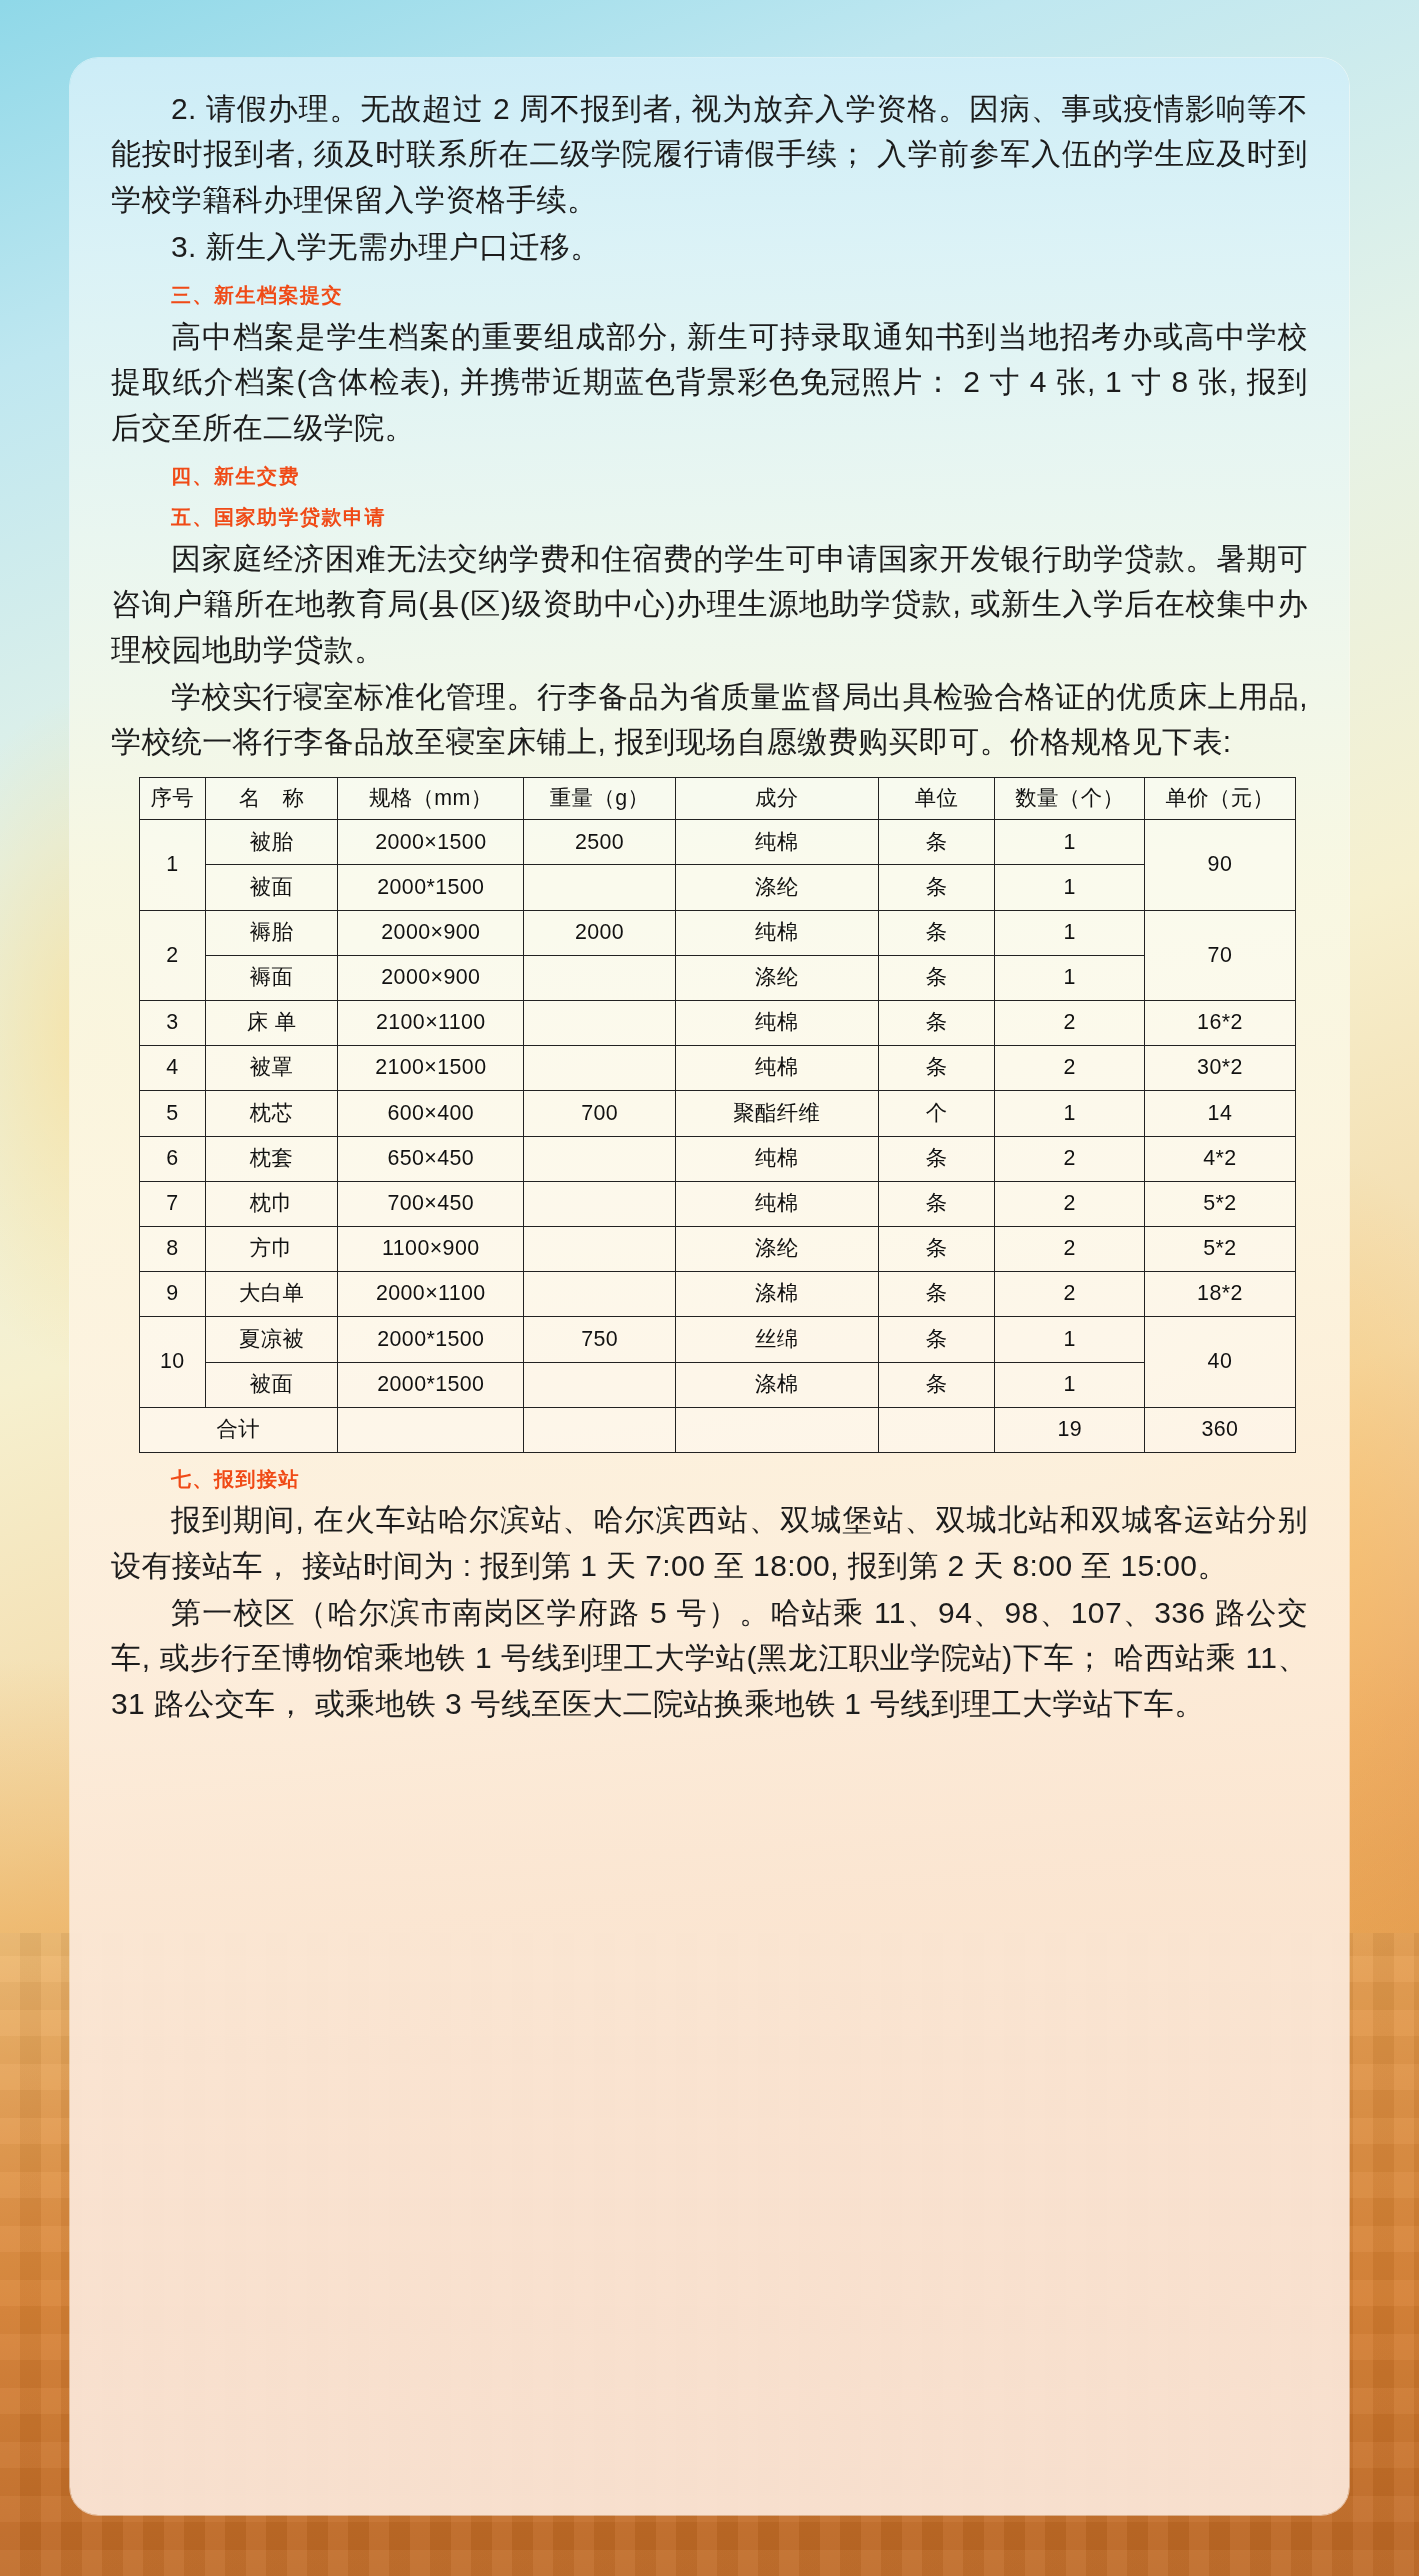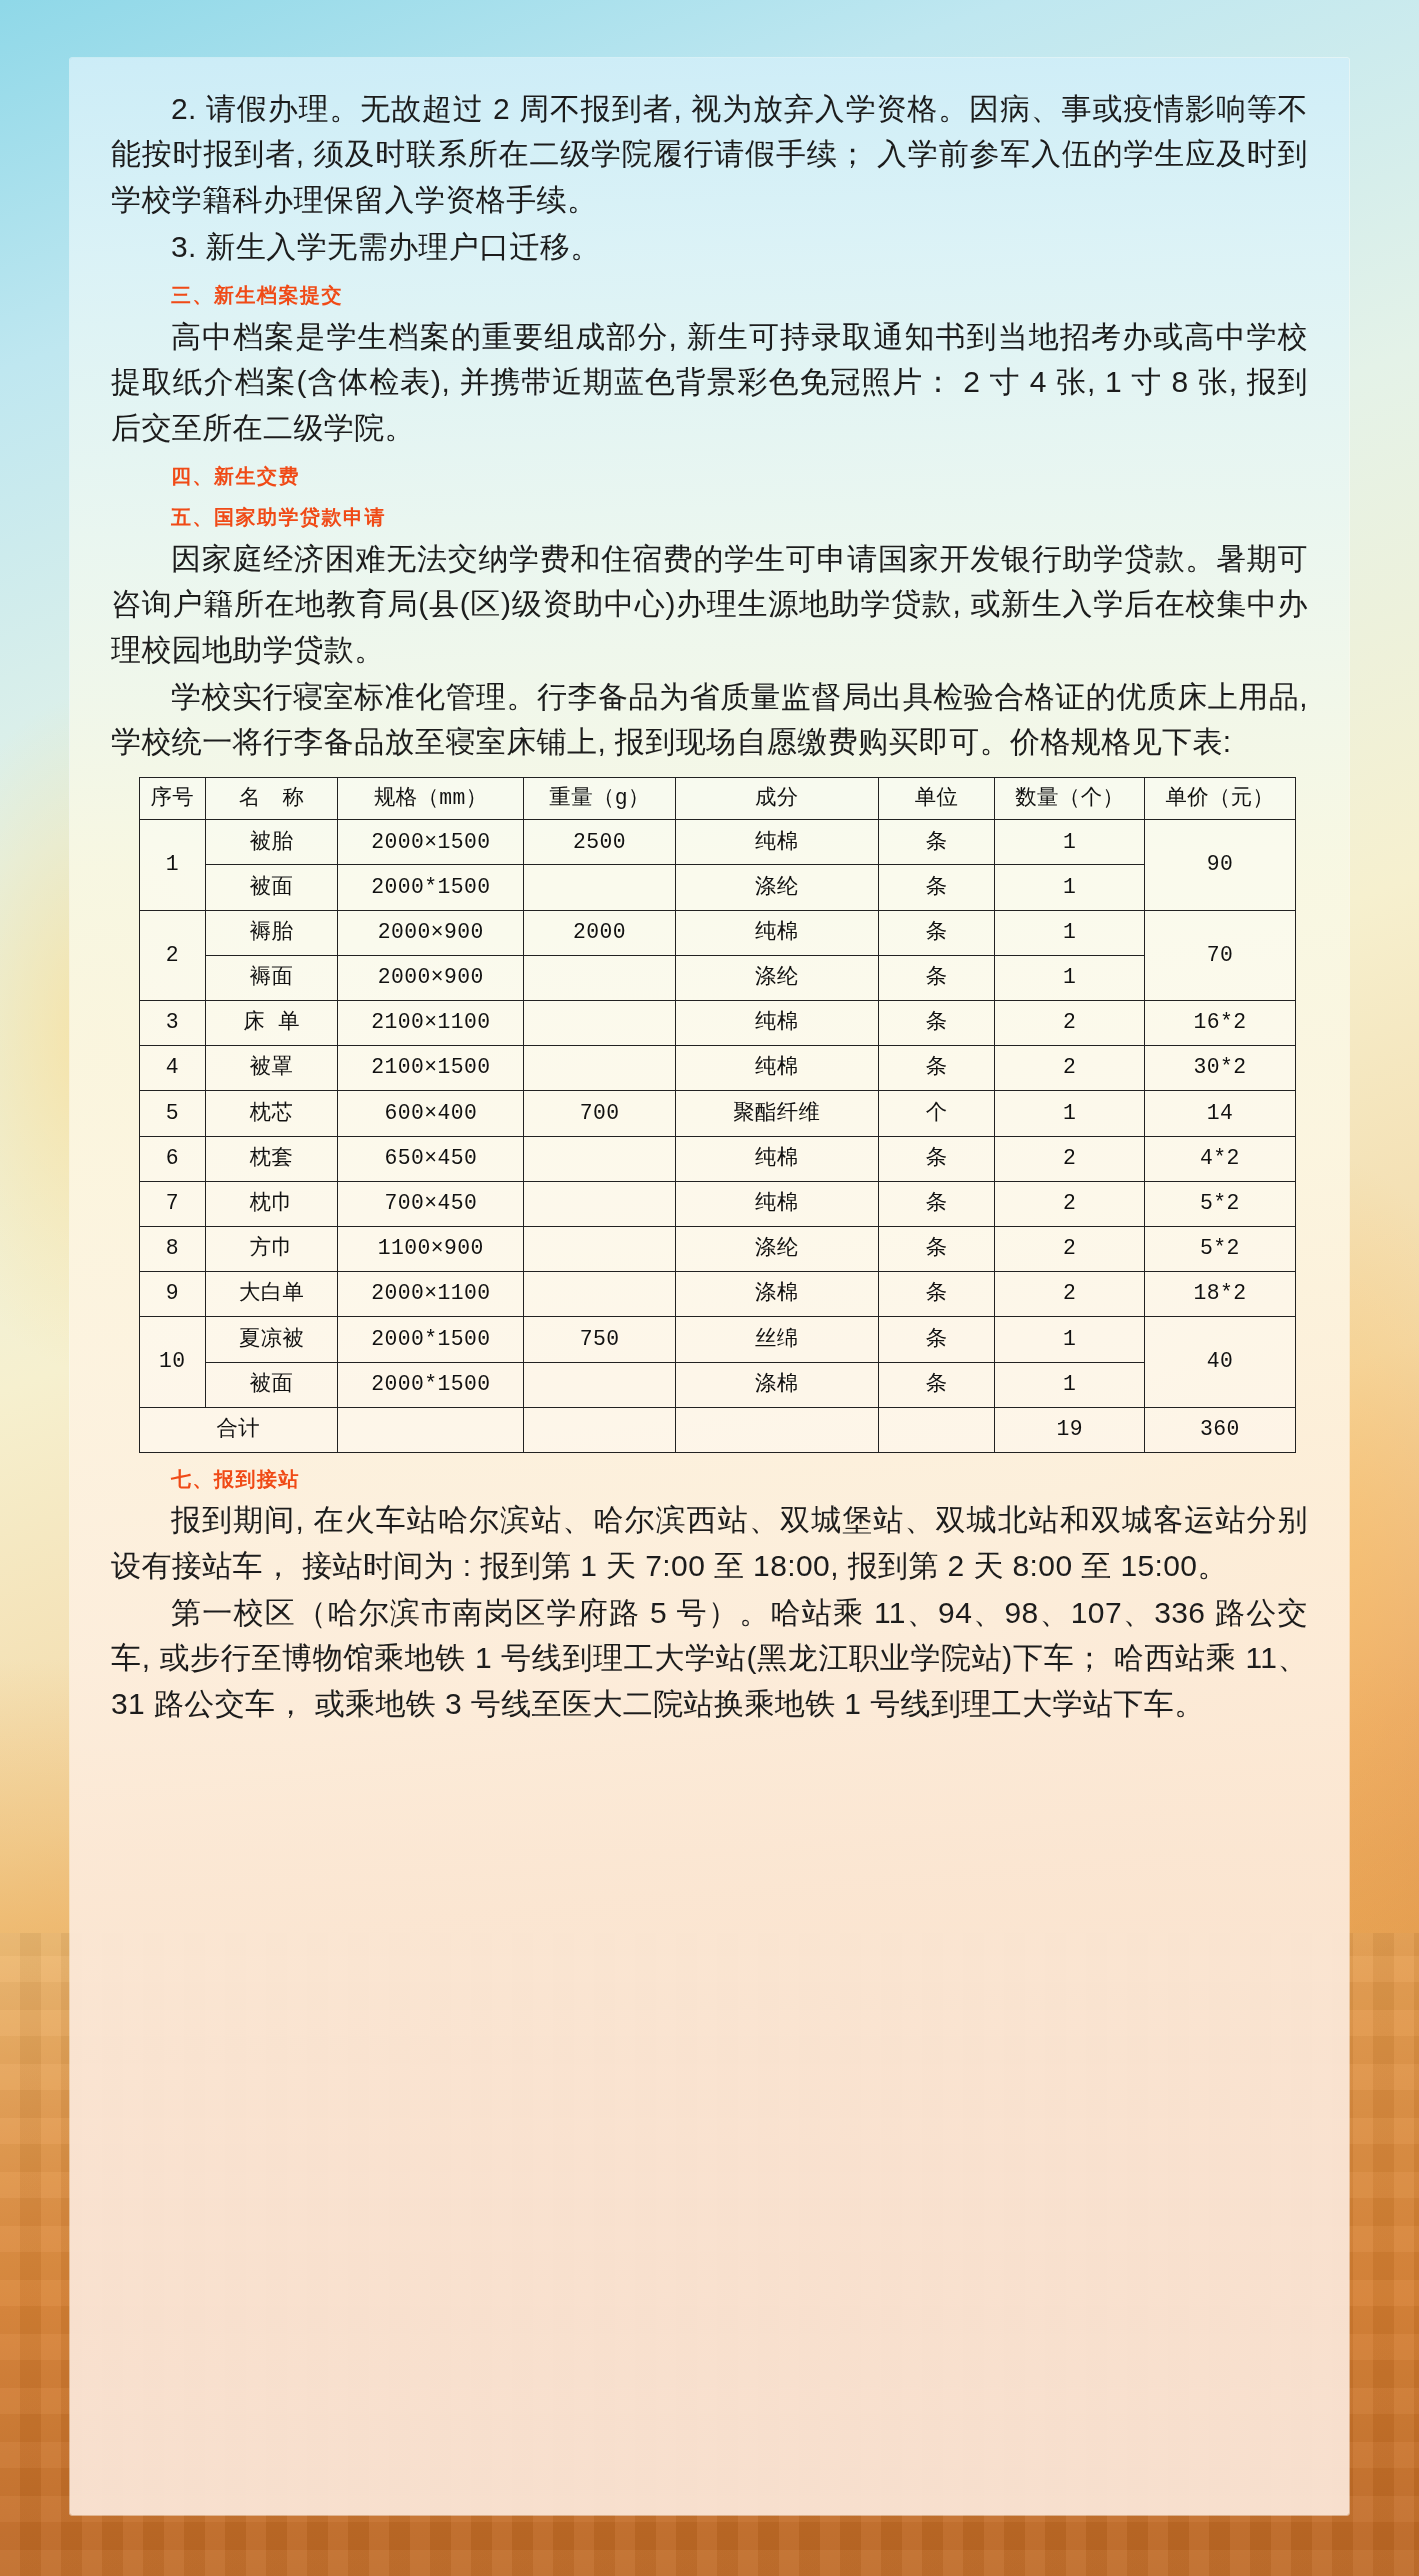--- a/index.html
+++ b/index.html
@@ -54,21 +54,21 @@
         rgba(208,238,248,0.93) 0%,
         rgba(221,243,247,0.93) 8%,
         rgba(236,247,240,0.93) 20%,
         rgba(248,248,228,0.92) 33%,
         rgba(252,246,226,0.92) 45%,
         rgba(253,242,224,0.92) 56%,
         rgba(253,238,222,0.93) 66%,
         rgba(252,234,218,0.93) 75%,
         rgba(251,231,216,0.94) 85%,
         rgba(250,229,214,0.95) 100%);
-    border-radius: 2px;
+    border-radius: 28px;
     box-shadow: 0 0 0 0.8px rgba(255,255,255,0.6);
     overflow: hidden;
   }
 
   .content {
     padding: 27.5px 41px 15.3px 41px;
     color: #1c1c1c;
     font-size: 30px;
     line-height: 1.52;
     letter-spacing: 0.4px;
@@ -87,21 +87,20 @@
     color: #F04A16;
     font-size: 20px;
     font-weight: bold;
     letter-spacing: 1.5px;
   }
 
   
   .table-wrap {
     margin: 12.2px 0 7.7px 27.5px;
     width: 1157px;
-    font-family: Liberation Mono, monospace;
   }
   table.goods {
     border-collapse: collapse;
     width: 100%;
     font-size: 21.4px;
     background: rgba(255,255,255,0.35);
   }
   table.goods, table.goods th, table.goods td {
     border: 1.5px solid #222;
   }

